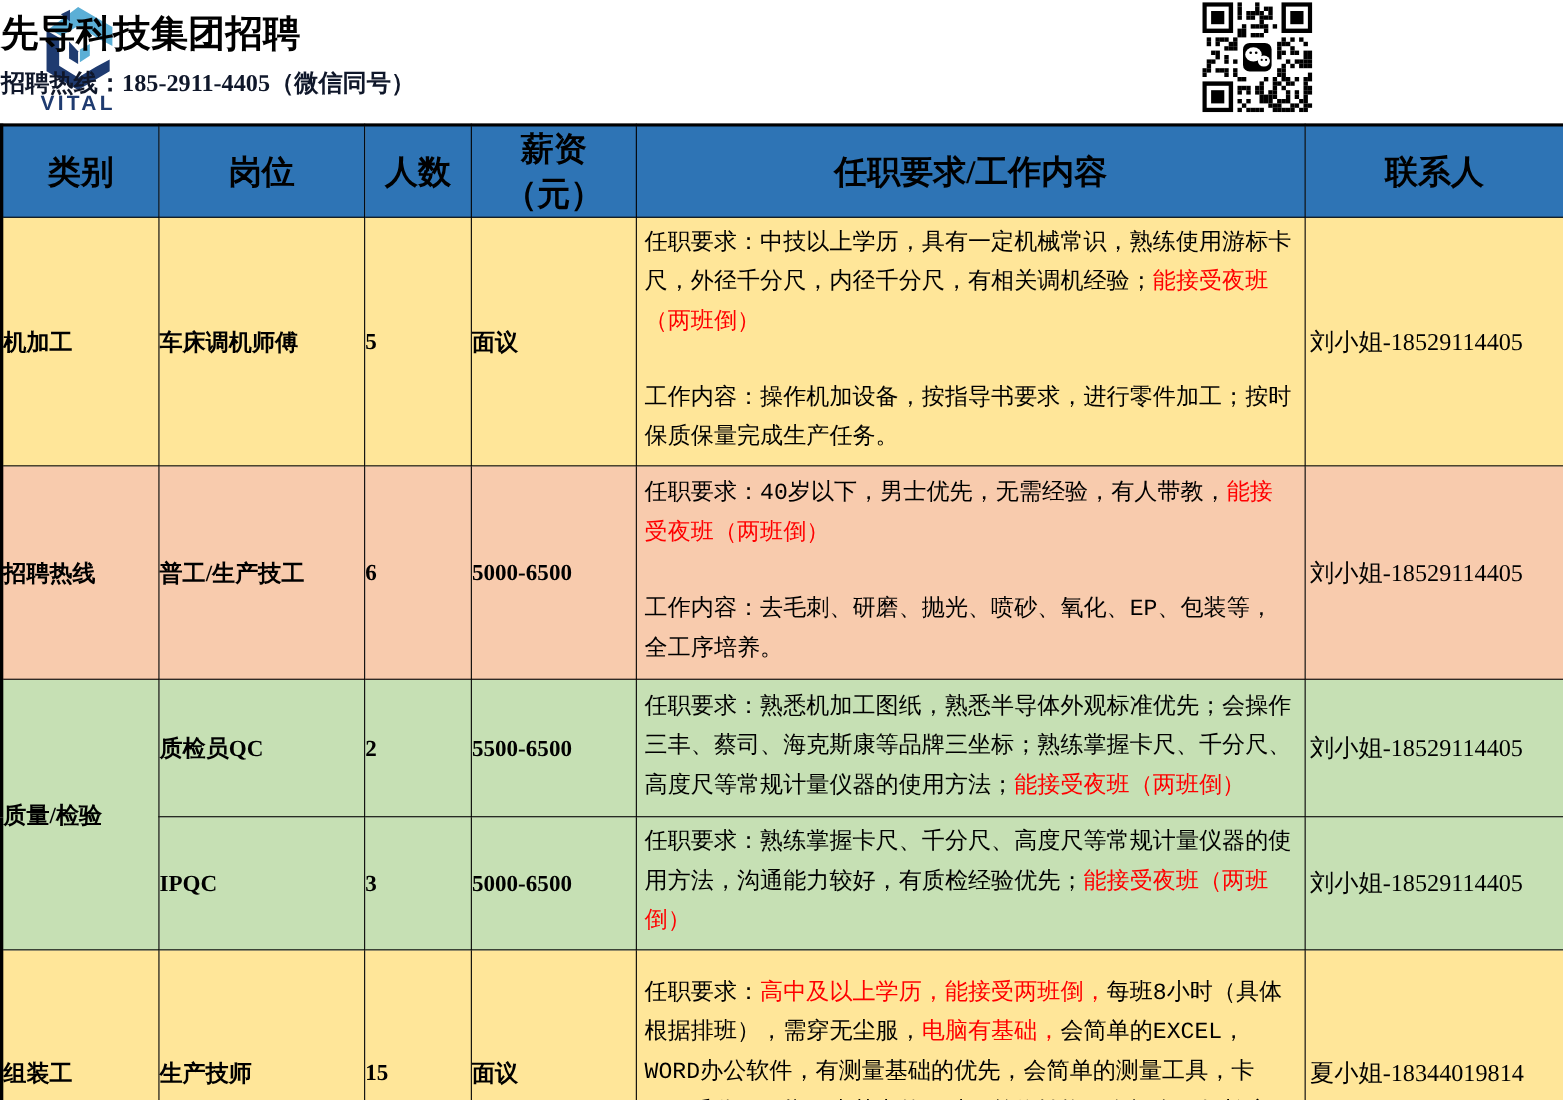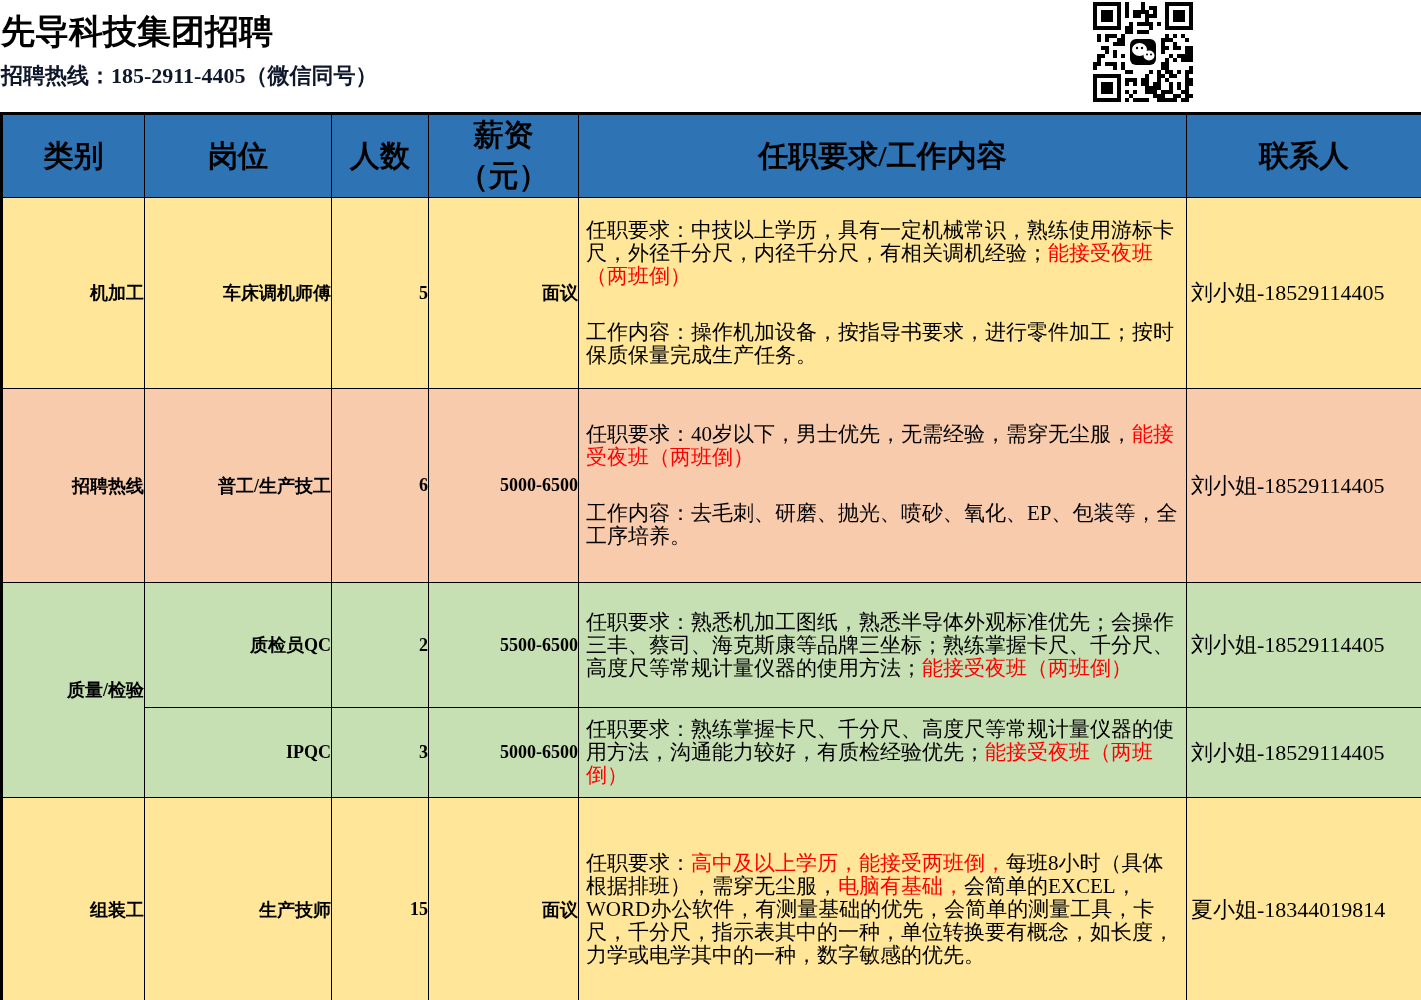--- a/index.html
+++ b/index.html
@@ -23,37 +23,47 @@
   .hotline{font-size:22px;font-weight:bold;color:#0f172a;line-height:44px;}
   .qr{position:absolute;left:1093px;top:2px;width:100px;height:100px;background:#fff;}
 
   
   table{border-collapse:collapse;table-layout:fixed;width:1421px;margin:0;}
   table,td,th{border:1px solid var(--border-black);}
   table{border:3px solid var(--border-black);}
   th{background:var(--header-blue);color:#000;font-weight:bold;font-size:30px;height:53px;
      text-align:center;vertical-align:middle;}
   td{vertical-align:middle;color:#000;}
-  td.c{text-align:right;font-weight:bold;font-size:18px;}
-  td.desc{font-size:21px;line-height:23px;text-align:left;padding:6px 8px 6px 7px;}
+  td.c{text-align:left;font-weight:bold;font-size:21px;}
+  td.desc{font-size:21px;line-height:36px;text-align:left;padding:6px 8px 6px 7px;font-family:Liberation Mono, monospace;}
   td.contact{font-size:22px;text-align:left;padding-left:4px;}
   .para+.para{margin-top:33px;}
   .red{color:var(--red-text);}
   tr.r0{background:var(--row-yellow);}   tr.r0{height:191px;}
   tr.r1{background:var(--row-salmon);}   tr.r1{height:194px;}
   tr.r2{background:var(--row-green);}    tr.r2{height:125px;}
   tr.r3{background:var(--row-green);}    tr.r3{height:90px;}
   tr.r4{background:var(--row-yellow);}   tr.r4{height:225px;}
 </style>
 </head>
 <body>
 
 <div class="page">
 
   <div class="header">
+    <div class="logo">
+      <svg viewBox="0 0 100 100" width="82" height="82">
+        <path d="M50 3 L88 25 L88 46 L73 38 L50 24 L31 35 L18 27 Z" fill="#5BAFD6"></path>
+        <path d="M31 11 L41 6 L41 19 Z" fill="#1F3B70"></path>
+        <path d="M15 29 L15 74 L50 95 L85 74 L85 61 L70 69 L50 81 L29 68 L29 37 Z" fill="#1F3B70"></path>
+        <path d="M40 41 L40 60 L50 66 L50 52 Z" fill="#1F3B70"></path>
+        <path d="M63 44 L63 57 L52 64 L52 50 Z" fill="#5BAFD6"></path>
+      </svg>
+      <div class="logo-text">VITAL</div>
+    </div>
 
     <div class="titles">
       <div class="title">先导科技集团招聘</div>
       <div class="hotline">招聘热线：185-2911-4405（微信同号）</div>
     </div>
 
     <div class="qr" id="qr"><svg viewBox="0 0 100 100" width="100" height="100">
           <rect x="0" y="60" width="4" height="4" fill="#000"></rect>
           <rect x="0" y="64" width="4" height="4" fill="#000"></rect>
           <rect x="4" y="32" width="4" height="4" fill="#000"></rect>
@@ -268,21 +278,21 @@
             <div class="para"><span>工作内容：操作机加设备，按指导书要求，进行零件加工；按时保质保量完成生产任务。</span></div>
           </td>
       <td class="contact">刘小姐-18529114405</td>
     </tr>
     <tr class="r1">
       <td class="c">招聘热线</td>
       <td class="c">普工/生产技工</td>
       <td class="c">6</td>
       <td class="c">5000-6500</td>
       <td class="desc">
-            <div class="para"><span>任职要求：40岁以下，男士优先，无需经验，需穿无尘服，</span><span class="red">能接受夜班（两班倒）</span></div>
+            <div class="para"><span>任职要求：40岁以下，男士优先，无需经验，有人带教，</span><span class="red">能接受夜班（两班倒）</span></div>
             <div class="para"><span>工作内容：去毛刺、研磨、抛光、喷砂、氧化、EP、包装等，全工序培养。</span></div>
           </td>
       <td class="contact">刘小姐-18529114405</td>
     </tr>
     <tr class="r2">
       <td class="c" rowspan="2">质量/检验</td>
       <td class="c">质检员QC</td>
       <td class="c">2</td>
       <td class="c">5500-6500</td>
       <td class="desc">

